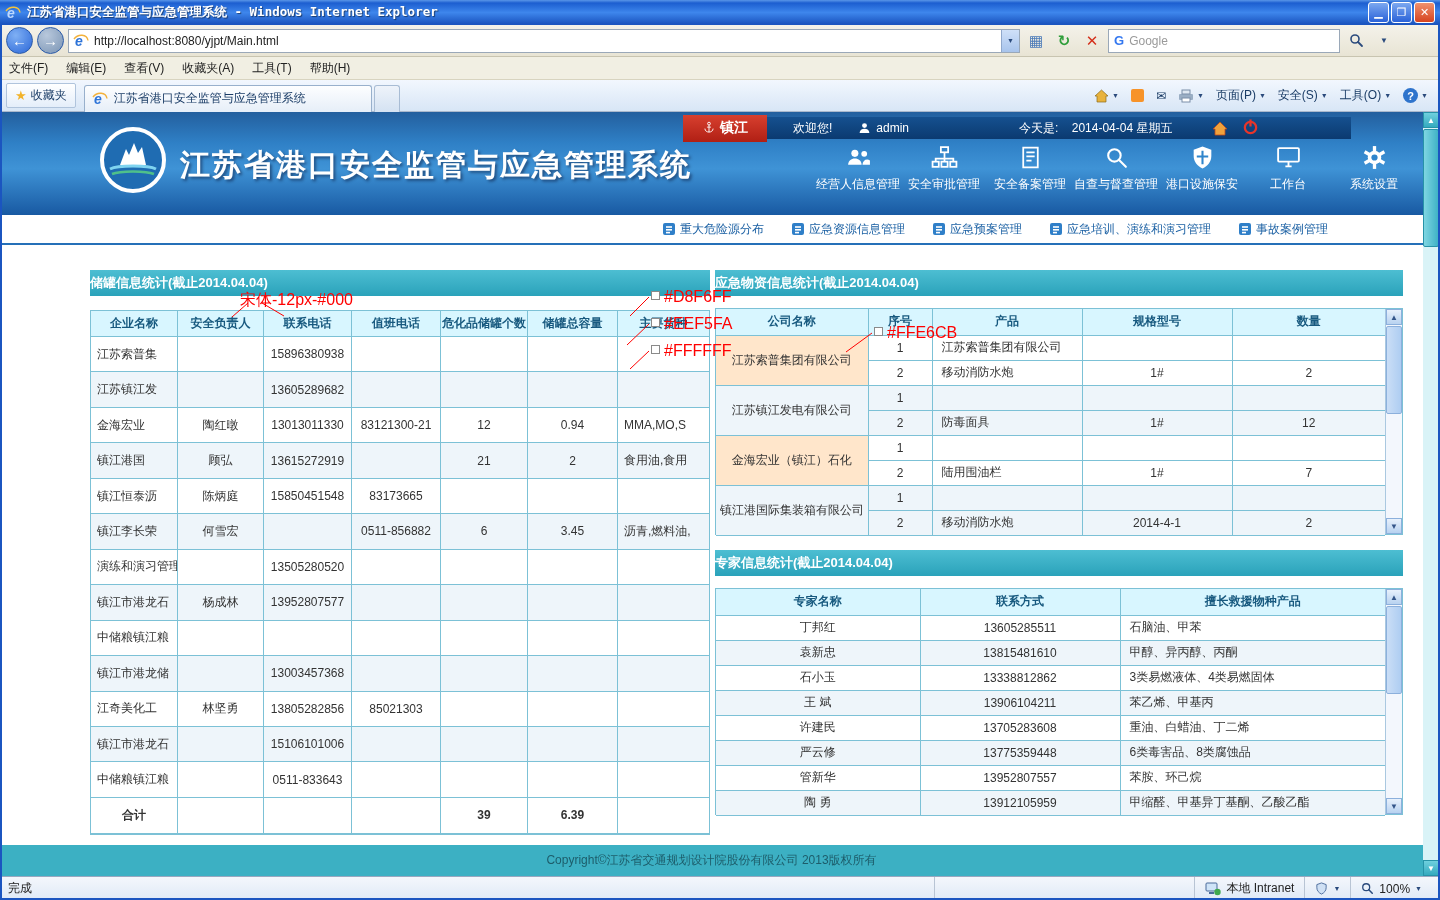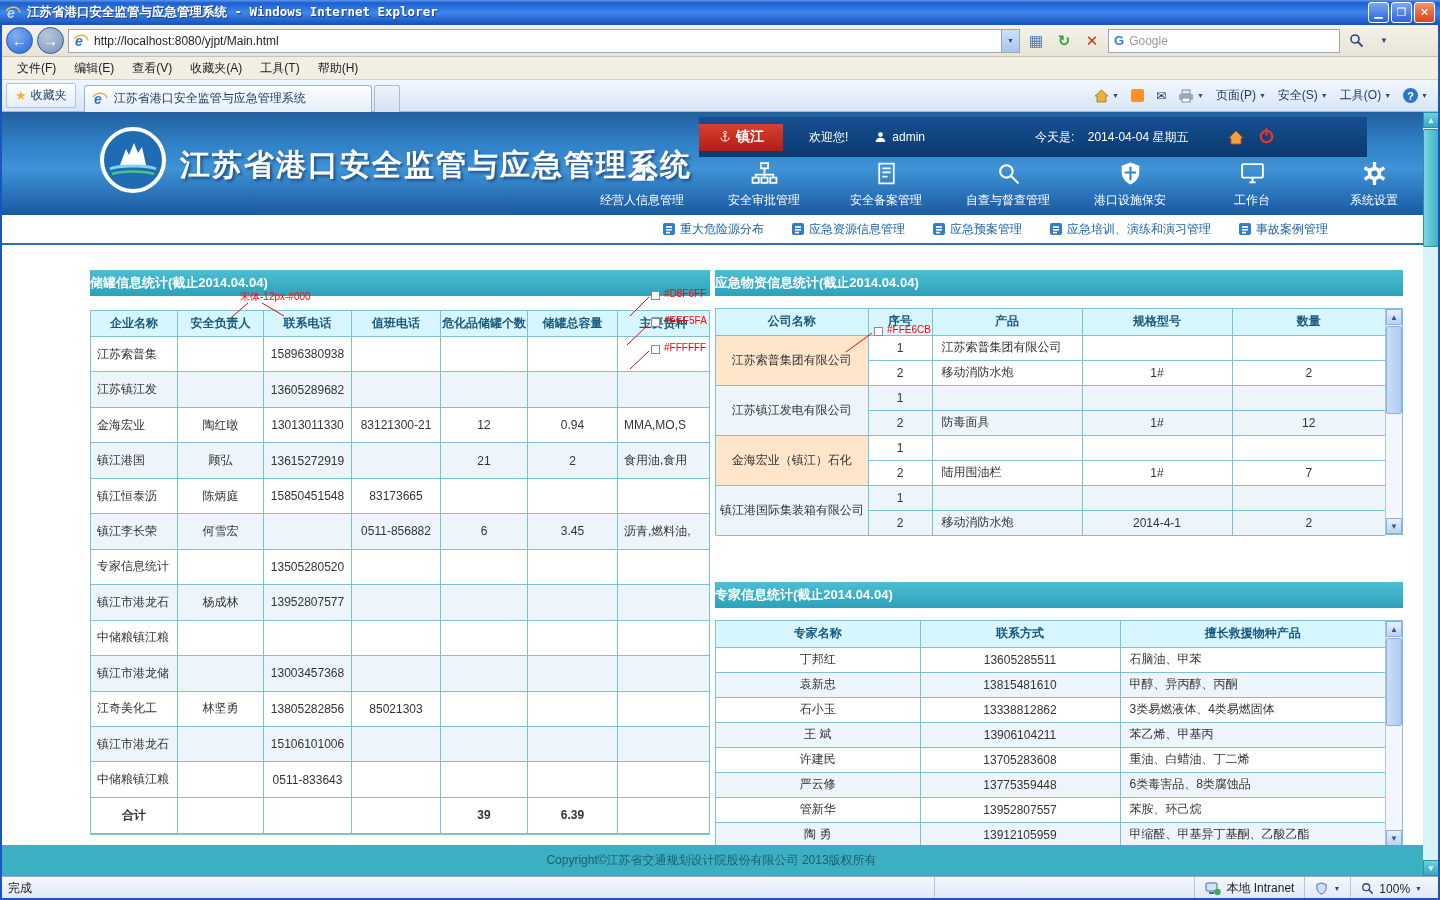--- a/index.html
+++ b/index.html
@@ -32,21 +32,21 @@
     background:linear-gradient(#cfe0f8,#a8c4ec); border-left:1px solid #90a8cc;
     display:flex; align-items:center; justify-content:center; font-size:7px; color:#2a4a7c; cursor:pointer;}
   .chip { width:24px; height:24px; border:1px solid transparent; border-radius:2px;
     display:flex; align-items:center; justify-content:center; font-size:15px; font-weight:bold; cursor:pointer; }
   .searchbox { width:232px; height:24px; background:#fff; border:1px solid #9aa8b8;
     display:flex; align-items:center; padding-left:5px; gap:5px; font-size:12px; color:#9a9a9a; }
   .g-logo { color:#3478f0; font-weight:bold; font-size:13px; }
 
   .menubar { position:absolute; top:57px; left:0; width:1440px; height:23px;
     background:#f1efe3; border-bottom:1px solid #d8d4c0; display:flex; align-items:center;
-    padding-left:8px; font-size:12px; color:#222; }
+    font-size:12px; color:#222; }
   .menu-item { padding:3px 9px; cursor:pointer; }
 
   .favbar { position:absolute; top:80px; left:0; width:1440px; height:32px;
     background:linear-gradient(#f2f7fe,#d8e6f6); border-bottom:1px solid #aab8cc;
     display:flex; align-items:center; padding:0 6px; font-size:12px; color:#1a3c66; }
   .favbtn { display:flex; align-items:center; gap:4px; border:1px solid #b0c4dc; border-radius:2px;
     background:linear-gradient(#fff,#e4eefa); padding:3px 8px; cursor:pointer; }
   .star { color:#f2b32a; font-size:13px; }
   .tab { width:288px; height:27px; margin-left:8px; margin-top:5px;
     background:linear-gradient(#fdfeff,#e6eef8); border:1px solid #98b0cc; border-bottom:none;
@@ -63,47 +63,47 @@
     font-weight:bold; display:flex; align-items:center; justify-content:center; }
 
   
   .page { position:absolute; top:112px; left:0; width:1440px; height:764px; background:#fff; overflow:hidden; }
 
   .pg-header { position:absolute; top:0; left:0; right:17px; height:103px;
     background:linear-gradient(180deg,#235f9e 0%,#2f80c6 30%,#3f93d6 55%,#1859a2 100%); overflow:hidden; }
   .logo { position:absolute; left:100px; top:15px; width:66px; height:66px; }
   .site-title { position:absolute; left:180px; top:33px; font-size:30px; font-weight:bold; color:#fff;
     letter-spacing:2px; text-shadow:2px 2px 3px rgba(0,0,30,.45); white-space:nowrap; }
-  .infobar { position:absolute; left:683px; top:5px; width:668px; height:40px;
+  .infobar { position:absolute; left:683px; top:5px; width:668px; height:22px;
     background:linear-gradient(#15508f,#0b3a70); display:flex; align-items:center;
-    color:#fff; font-size:12px;margin-left:16px; }
+    color:#fff; font-size:12px; }
   .region-flag { width:84px; height:27px; background:linear-gradient(#d8402f,#b01f14);
     display:flex; align-items:center; justify-content:center; gap:4px; font-size:14px; font-weight:bold; }
   .infobar .sp { margin-left:26px; display:flex; align-items:center; gap:5px; }
   .pwr { margin-left:14px; cursor:pointer; }
 
-  .mainnav { position:absolute; right:6px; bottom:0; display:flex; height:62px;gap:36px; }
+  .mainnav { position:absolute; right:6px; bottom:16px; display:flex; height:62px; }
   .nav-item { width:86px; display:flex; flex-direction:column; align-items:center; justify-content:flex-end;
     gap:5px; padding-bottom:6px; color:#fff; font-size:12px; cursor:pointer; white-space:nowrap; }
   .nav-item .nicon { height:27px; }
   .nav-item.active { background:#fff; color:#e03418; font-weight:bold; }
 
   .subnav { position:absolute; top:103px; left:0; right:17px; height:30px; background:#fff;
     border-bottom:2px solid #2570b8; display:flex; justify-content:flex-end; align-items:center;
     gap:28px; padding-right:95px; font-size:12px; color:#1c61a4; }
   .subnav-item { display:flex; align-items:center; gap:5px; cursor:pointer; white-space:nowrap; }
 
   .content { position:absolute; top:133px; left:0; right:17px; bottom:31px; background:#fff; }
 
   .panel-head { height:26px; background:linear-gradient(#4dbed2,#2aa2ba); color:#fff;
     font-weight:bold; font-size:13px; line-height:26px; }
 
   .panel-tank { position:absolute; left:90px; top:25px; width:620px; height:565px; }
   .panel-sup  { position:absolute; left:715px; top:25px; width:688px; height:265px; }
-  .panel-exp  { position:absolute; left:715px; top:305px; width:688px; height:265px;margin-top:32px; }
+  .panel-exp  { position:absolute; left:715px; top:305px; width:688px; height:265px; }
   .panel-body { position:absolute; left:0; right:0; top:40px; bottom:0; }
   .panel-body.short { top:38px; height:227px; bottom:auto; }
 
   table.grid { width:100%; height:100%; border-collapse:collapse; table-layout:fixed;
     font-size:12px; color:#333; }
   .grid th, .grid td { border:1px solid #7cc1d6; overflow:hidden; white-space:nowrap; text-align:center; }
   .grid th { background:#D8F6FF; color:#17597f; font-weight:bold; height:26px; }
   .grid td { height:24px; padding:0 4px; }
   .grid td.al { text-align:left; padding-left:6px; }
   tbody.striped tr:nth-of-type(even) { background:#EEF5FA; }
@@ -143,21 +143,21 @@
   .sb-right { margin-left:auto; display:flex; align-items:center; height:100%; }
   .sb-seg { display:flex; align-items:center; gap:5px; padding:0 10px; height:100%;
     border-left:1px solid #b8c4d4; }
   .sb-spacer { width:260px; height:100%; border-left:1px solid #b8c4d4; }
 
   
   .edge { position:absolute; background:#1b55c0; z-index:40; }
 
   
   .ann-layer { position:absolute; inset:0; pointer-events:none; z-index:30; }
-  .ann { position:absolute; color:#ff0000; font-size:10px; white-space:nowrap; }
+  .ann { position:absolute; color:#ff0000; font-size:16px; white-space:nowrap; }
   .ann-cb { position:absolute; width:9px; height:9px; border:1px solid #8a8a8a; background:#fff; }
   svg.ann-svg { position:absolute; inset:0; }
 </style>
 </head>
 <body>
 
 <div class="titlebar">
   <svg class="ie-ico" viewBox="0 0 16 16">
     <text x="2" y="13" font-size="14" font-style="italic" font-weight="bold" fill="#bcd8ff">e</text>
     <path d="M1 6c4-5.5 13-5 14 1.5" stroke="#f3c23c" stroke-width="1.4" fill="none"></path>
@@ -500,21 +500,21 @@
                 <td class="al">镇江李长荣</td>
                 <td>何雪宏</td>
                 <td></td>
                 <td>0511-856882</td>
                 <td>6</td>
                 <td>3.45</td>
                 <td class="al">沥青,燃料油,</td>
               </tr>
 
               <tr>
-                <td class="al">专家信息统计</td>
+                <td class="al">演练和演习管理</td>
                 <td></td>
                 <td>13505280520</td>
                 <td></td>
                 <td></td>
                 <td></td>
                 <td class="al"></td>
               </tr>
 
               <tr>
                 <td class="al">镇江市港龙石</td>

